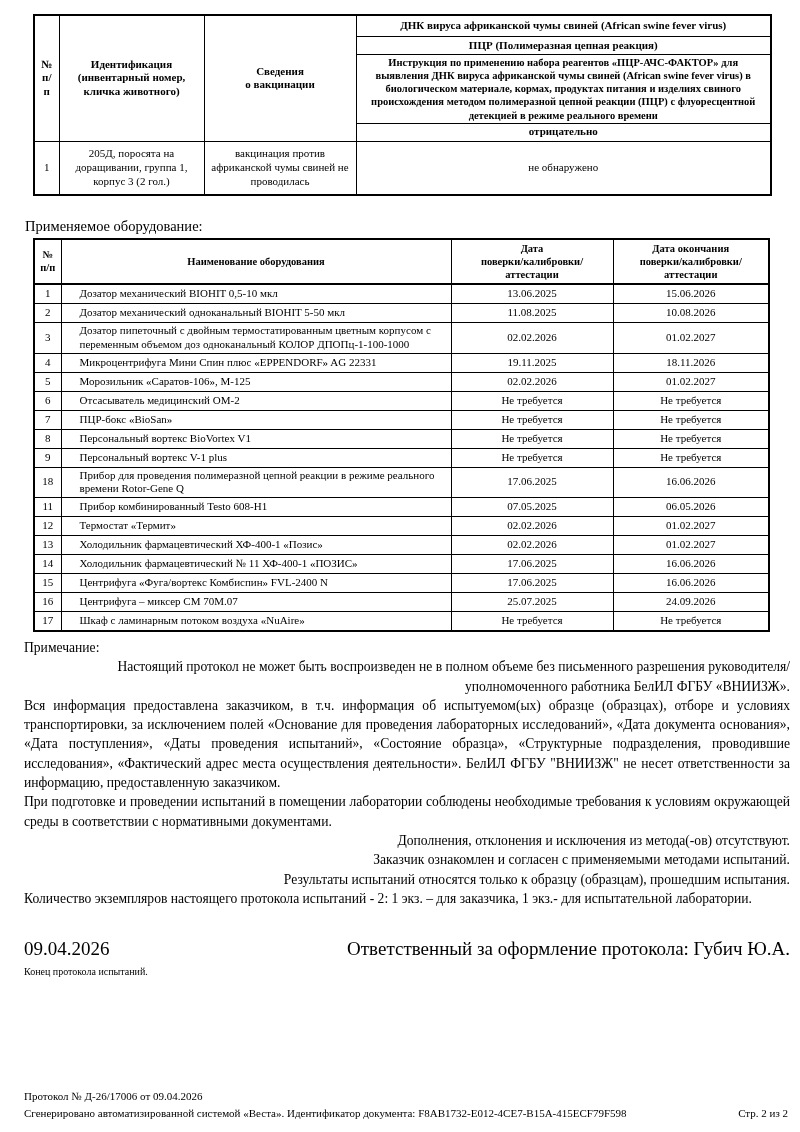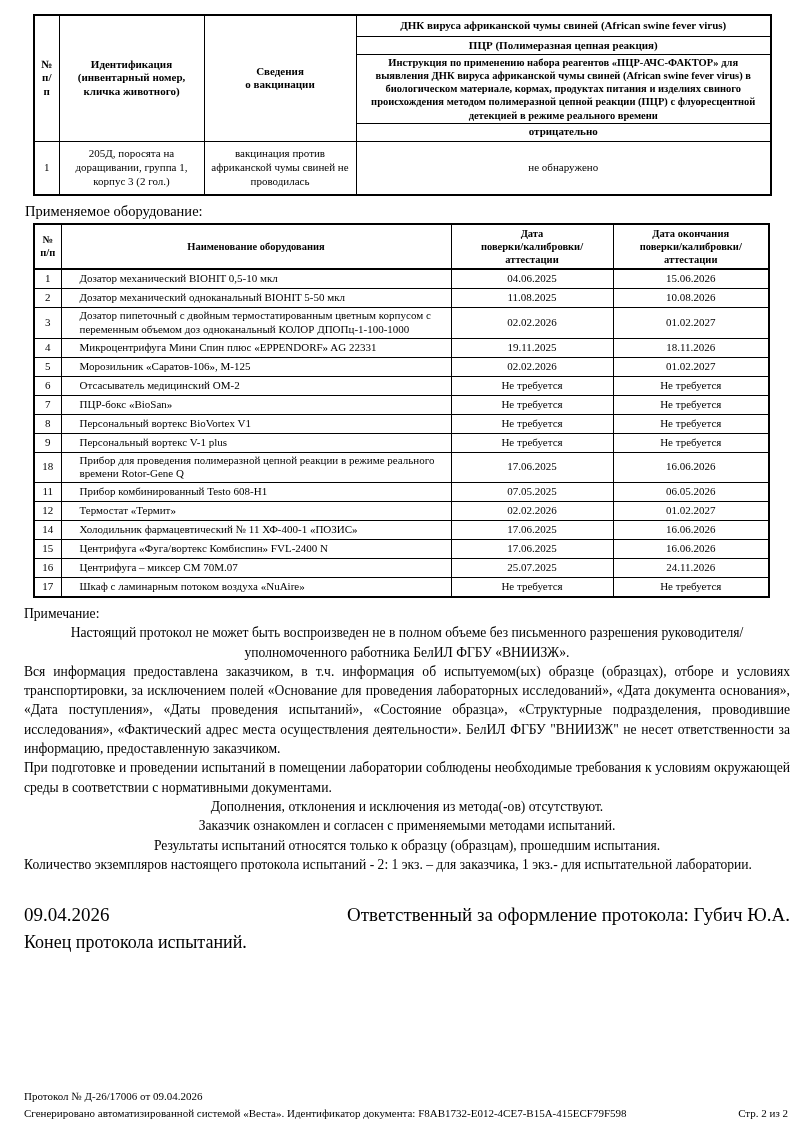--- a/index.html
+++ b/index.html
@@ -18,34 +18,34 @@
   td,th{border:1px solid #000;vertical-align:middle;padding:1px 4px;
         font-size:11px;line-height:1.25;word-wrap:break-word;}
   .b{font-weight:bold;}
   .c{text-align:center;}
   .pre{white-space:pre-line;}
 
   .t1{width:737px;margin-left:9px;border:2px solid #000;}
   .t1 .hdr td{font-weight:bold;text-align:center;}
   .t1 .datarow td{height:50px;}
 
-  .equip-title{font-size:14.5px;margin:7px 0 3px 1px;}
+  .equip-title{font-size:14.5px;margin:22px 0 3px 1px;}
   .t2{width:735px;margin-left:9px;border:2px solid #000;}
   .t2 th{font-weight:bold;text-align:center;font-size:10.5px;border-bottom:2px solid #000;padding:2px 3px;}
   .t2 td{height:16px;}
   .t2 td.name{text-align:left;padding-left:18px;}
 
   .notes{margin-top:6px;font-size:13.6px;line-height:1.42;width:766px;}
   .notes p{margin:0;text-align:justify;}
-  .notes p.nj{text-align:center;}
+  .notes p.nj{text-align:right;}
   .notes .title{text-align:left;}
 
   .sig{display:flex;justify-content:space-between;align-items:baseline;
        margin-top:30px;font-size:19px;width:766px;}
-  .endline{font-size:18px;margin-top:6px;}
+  .endline{font-size:10px;margin-top:6px;}
 
   .footer{position:absolute;left:24px;right:12px;bottom:10px;font-size:11px;line-height:1.55;}
   .footer .row2{display:flex;justify-content:space-between;}
 </style>
 </head>
 <body>
 
 <div class="page">
 
   <table class="t1">
@@ -97,21 +97,21 @@
 п/п</th>
         <th>Наименование оборудования</th>
         <th class="pre">Дата
 поверки/калибровки/аттестации</th>
         <th class="pre">Дата окончания
 поверки/калибровки/аттестации</th>
       </tr>
       <tr>
           <td class="c">1</td>
           <td class="name">Дозатор механический BIOHIT 0,5-10 мкл</td>
-          <td class="c">04.06.2025</td>
+          <td class="c">13.06.2025</td>
           <td class="c">15.06.2026</td>
         </tr>
       <tr>
           <td class="c">2</td>
           <td class="name">Дозатор механический одноканальный BIOHIT 5-50 мкл</td>
           <td class="c">11.08.2025</td>
           <td class="c">10.08.2026</td>
         </tr>
       <tr>
           <td class="c">3</td>
@@ -167,36 +167,42 @@
           <td class="c">07.05.2025</td>
           <td class="c">06.05.2026</td>
         </tr>
       <tr>
           <td class="c">12</td>
           <td class="name">Термостат «Термит»</td>
           <td class="c">02.02.2026</td>
           <td class="c">01.02.2027</td>
         </tr>
       <tr>
+          <td class="c">13</td>
+          <td class="name">Холодильник фармацевтический ХФ-400-1 «Позис»</td>
+          <td class="c">02.02.2026</td>
+          <td class="c">01.02.2027</td>
+        </tr>
+      <tr>
           <td class="c">14</td>
           <td class="name">Холодильник фармацевтический № 11 ХФ-400-1 «ПОЗИС»</td>
           <td class="c">17.06.2025</td>
           <td class="c">16.06.2026</td>
         </tr>
       <tr>
           <td class="c">15</td>
           <td class="name">Центрифуга «Фуга/вортекс Комбиспин» FVL-2400 N</td>
           <td class="c">17.06.2025</td>
           <td class="c">16.06.2026</td>
         </tr>
       <tr>
           <td class="c">16</td>
           <td class="name">Центрифуга – миксер СМ 70М.07</td>
           <td class="c">25.07.2025</td>
-          <td class="c">24.11.2026</td>
+          <td class="c">24.09.2026</td>
         </tr>
       <tr>
           <td class="c">17</td>
           <td class="name">Шкаф с ламинарным потоком воздуха «NuAire»</td>
           <td class="c">Не требуется</td>
           <td class="c">Не требуется</td>
         </tr>
     </tbody>
   </table>
 

